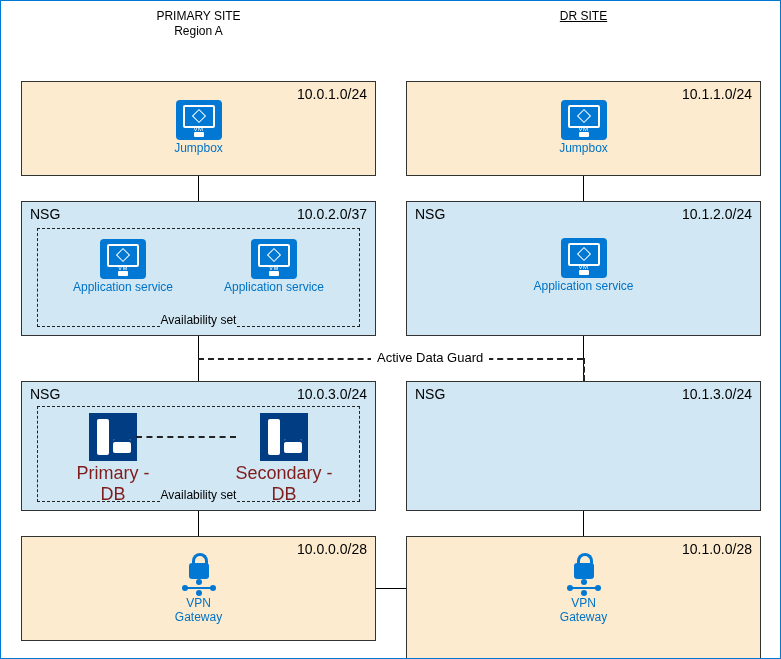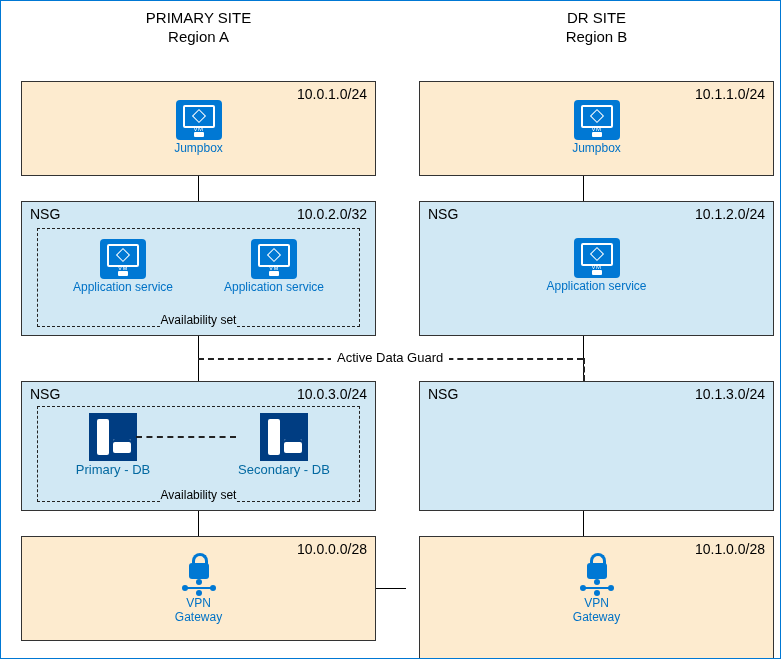--- a/index.html
+++ b/index.html
@@ -11,25 +11,25 @@
     width: 781px;
     height: 659px;
     position: relative;
     border: 1px solid #0078d4;
   }
   .site-header {
     text-align: center;
     position: absolute;
     width: 355px;
     top: 8px;
-    font-size: 15px;
+    font-size: 12px;
     line-height: 1.25;
   }
   .col-left { left: 20px; }
-  .col-right { left: 418px; }
+  .col-right { left: 405px; text-decoration: underline; }
 
   .subnet-box {
     position: absolute;
     width: 355px;
     border: 1px solid #333;
     padding: 4px 16px;
   }
   .subnet-tan { background: #fdebcf; }
   .subnet-blue { background: #d1e8f4; }
   .cidr {
@@ -57,21 +57,21 @@
     background: inherit;
   }
 
   .icon-wrap {
     position: absolute;
     text-align: center;
     color: #0072c6;
     font-size: 12px;
     line-height: 1.15;
   }
-  .icon-wrap .label-black { color: #0369a1; font-size: 13px; text-align: center; }
+  .icon-wrap .label-black { color: #7f1d1d; font-size: 18px; text-align: center; }
 
   .vm-icon {
     width: 46px; height: 40px;
     background: #0078d4;
     border-radius: 4px;
     position: relative;
     margin: 0 auto 2px;
   }
   .vm-icon::before {
     content: "";
@@ -175,32 +175,32 @@
   }
   .conn-dashed-v {
     position: absolute;
     border-left: 2px dashed #222;
   }
   .adg-label {
     position: absolute;
     background: #fff;
     padding: 0 6px;
     font-size: 13px;
+    margin-left: 40px;
   }
 </style>
 </head>
 <body>
 
 <div class="site-header col-left">
   <div>PRIMARY SITE</div>
   <div>Region A</div>
 </div>
 <div class="site-header col-right">
   <div>DR SITE</div>
-  <div>Region B</div>
 </div>
 
 <div class="subnet-box subnet-tan col-left" style="top:80px;height:95px">
   <span class="cidr">10.0.1.0/24</span>
   <div class="icon-wrap" style="left:50%;top:18px;transform:translateX(-50%);width:80px">
     <div class="vm-icon">
         <div class="vm-cube"></div>
         <div class="vm-tag">VM</div>
       </div>
     <div>Jumpbox</div>
@@ -212,21 +212,21 @@
     <div class="vm-icon">
         <div class="vm-cube"></div>
         <div class="vm-tag">VM</div>
       </div>
     <div>Jumpbox</div>
   </div>
 </div>
 
 <div class="subnet-box subnet-blue col-left" style="top:200px;height:135px">
   <span class="nsg-label">NSG</span>
-  <span class="cidr">10.0.2.0/32</span>
+  <span class="cidr">10.0.2.0/37</span>
   <div class="avset" style="left:15px;right:15px;top:26px;bottom:8px;background:#d1e8f4">
     <div class="icon-wrap" style="left:30px;top:10px;width:110px">
       <div class="vm-icon">
           <div class="vm-cube"></div>
           <div class="vm-tag">VM</div>
         </div>
       <div>Application service</div>
     </div>
     <div class="icon-wrap" style="right:30px;top:10px;width:110px">
       <div class="vm-icon">

